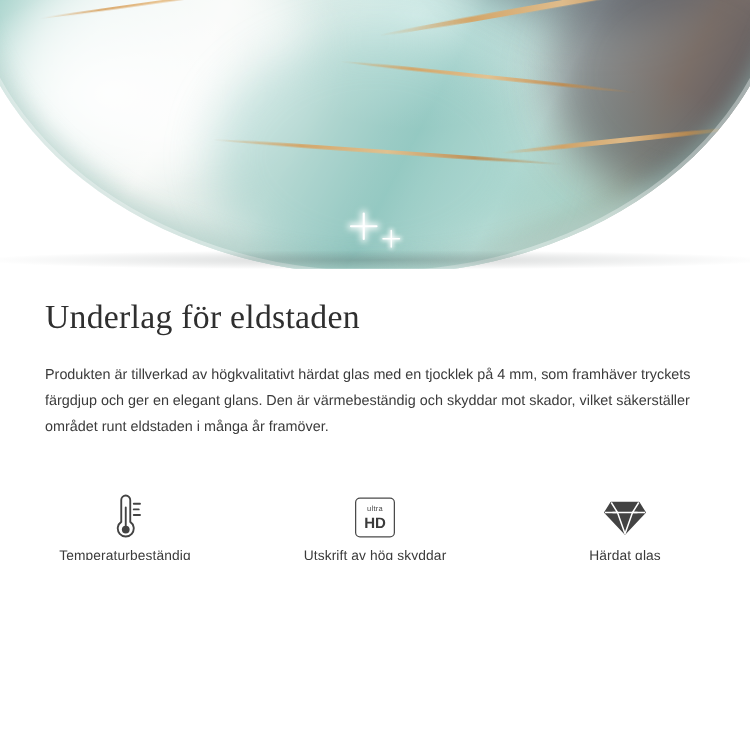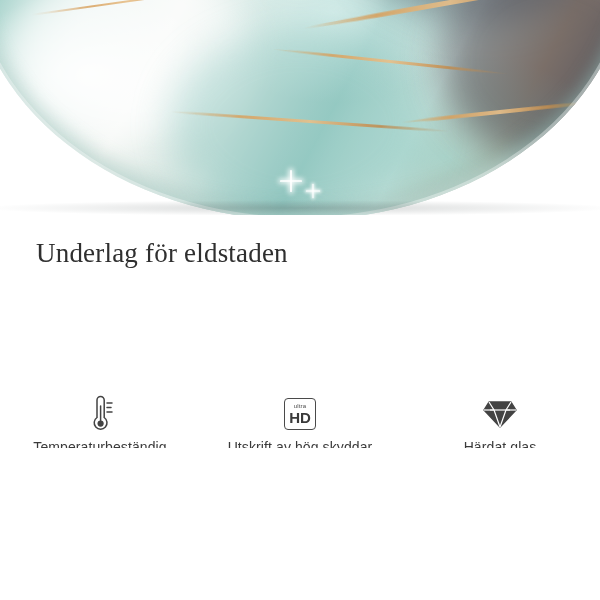--- a/index.html
+++ b/index.html
@@ -170,38 +170,38 @@
     justify-content: flex-start;
   }
   .feature .ico {
     height: 44px;
     display: flex;
     align-items: center;
     justify-content: center;
   }
   .feature .cap {
     margin-top: 3px;
-    font-size: 14px;
+    font-size: 11px;
     color: #3a3a3a;
     text-align: center;
     letter-spacing: 0.1px;
   }
   .hd-badge {
     width: 30px;
     height: 30px;
     border: 1.6px solid #4a4a4a;
     border-radius: 4px;
     display: flex;
     flex-direction: column;
     align-items: center;
     justify-content: center;
     line-height: 1;
   }
   .hd-badge .t1 { font-size: 6px; color: #4a4a4a; letter-spacing: 0.2px; }
-  .hd-badge .t2 { font-size: 15px; font-weight: bold; color: #3a3a3a; margin-top: 1px; }
+  .hd-badge .t2 { font-size: 12px; font-weight: bold; color: #3a3a3a; margin-top: 1px; }
 </style>
 </head>
 <body>
 
 <div class="page">
 
   <div class="hero">
     <div class="disc-wrap">
       <div class="disc">
         <div class="smoke s3"></div>
@@ -221,20 +221,21 @@
     </div>
     <div class="disc-shadow"></div>
     <div class="sparkle sp1"></div>
     <div class="sparkle sp2"></div>
   </div>
 
   <div class="content">
     <h1 class="headline">
       <span>Underlag för eldstaden</span>
     </h1>
+    <p class="body-copy">Produkten är tillverkad av högkvalitativt härdat glas med en tjocklek på 4 mm, som framhäver tryckets färgdjup och ger en elegant glans. Den är värmebeständig och skyddar mot skador, vilket säkerställer området runt eldstaden i många år framöver.</p>
   </div>
 
   <div class="features">
 
     <div class="feature">
       <div class="ico">
         <svg width="34" height="40" viewBox="0 0 34 40" fill="none" stroke="#434343" stroke-width="1.5" stroke-linecap="round">
           <path d="M14 6a3.6 3.6 0 0 1 7.2 0v17.5a6.4 6.4 0 1 1-7.2 0z"></path>
           <circle cx="17.6" cy="29.6" r="3.1" fill="#434343" stroke="none"></circle>
           <path d="M17.6 27V12"></path>

